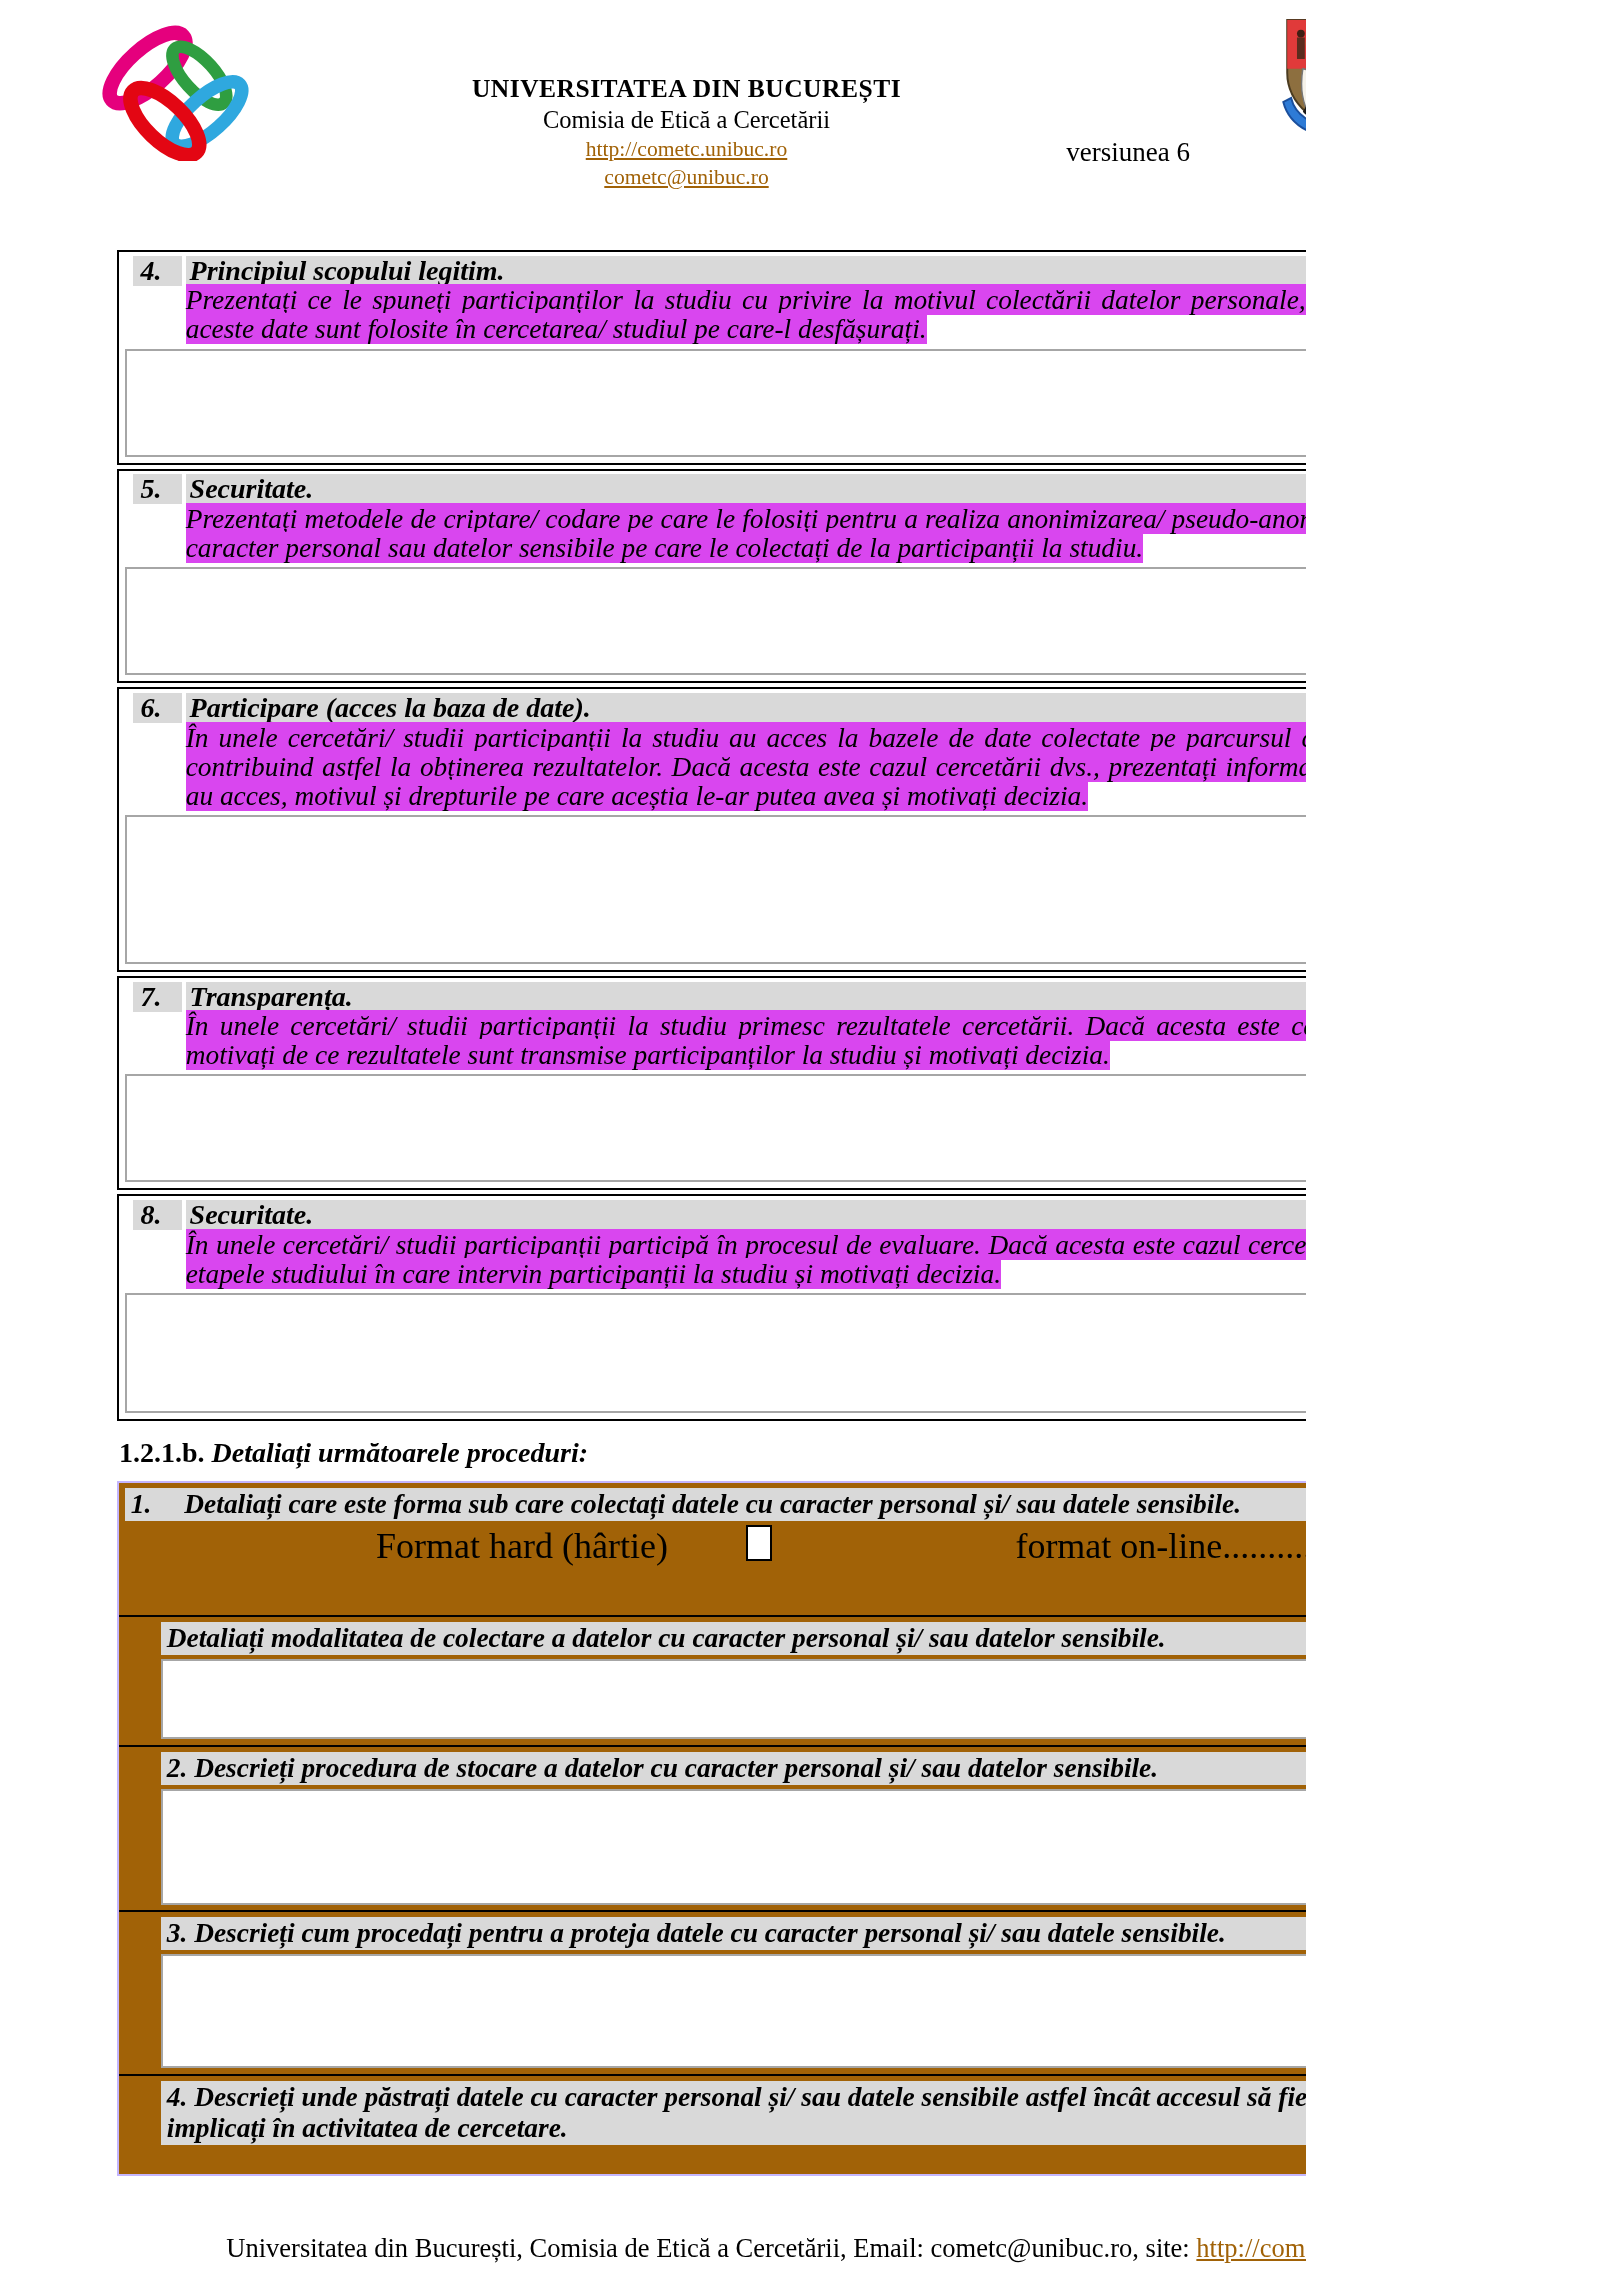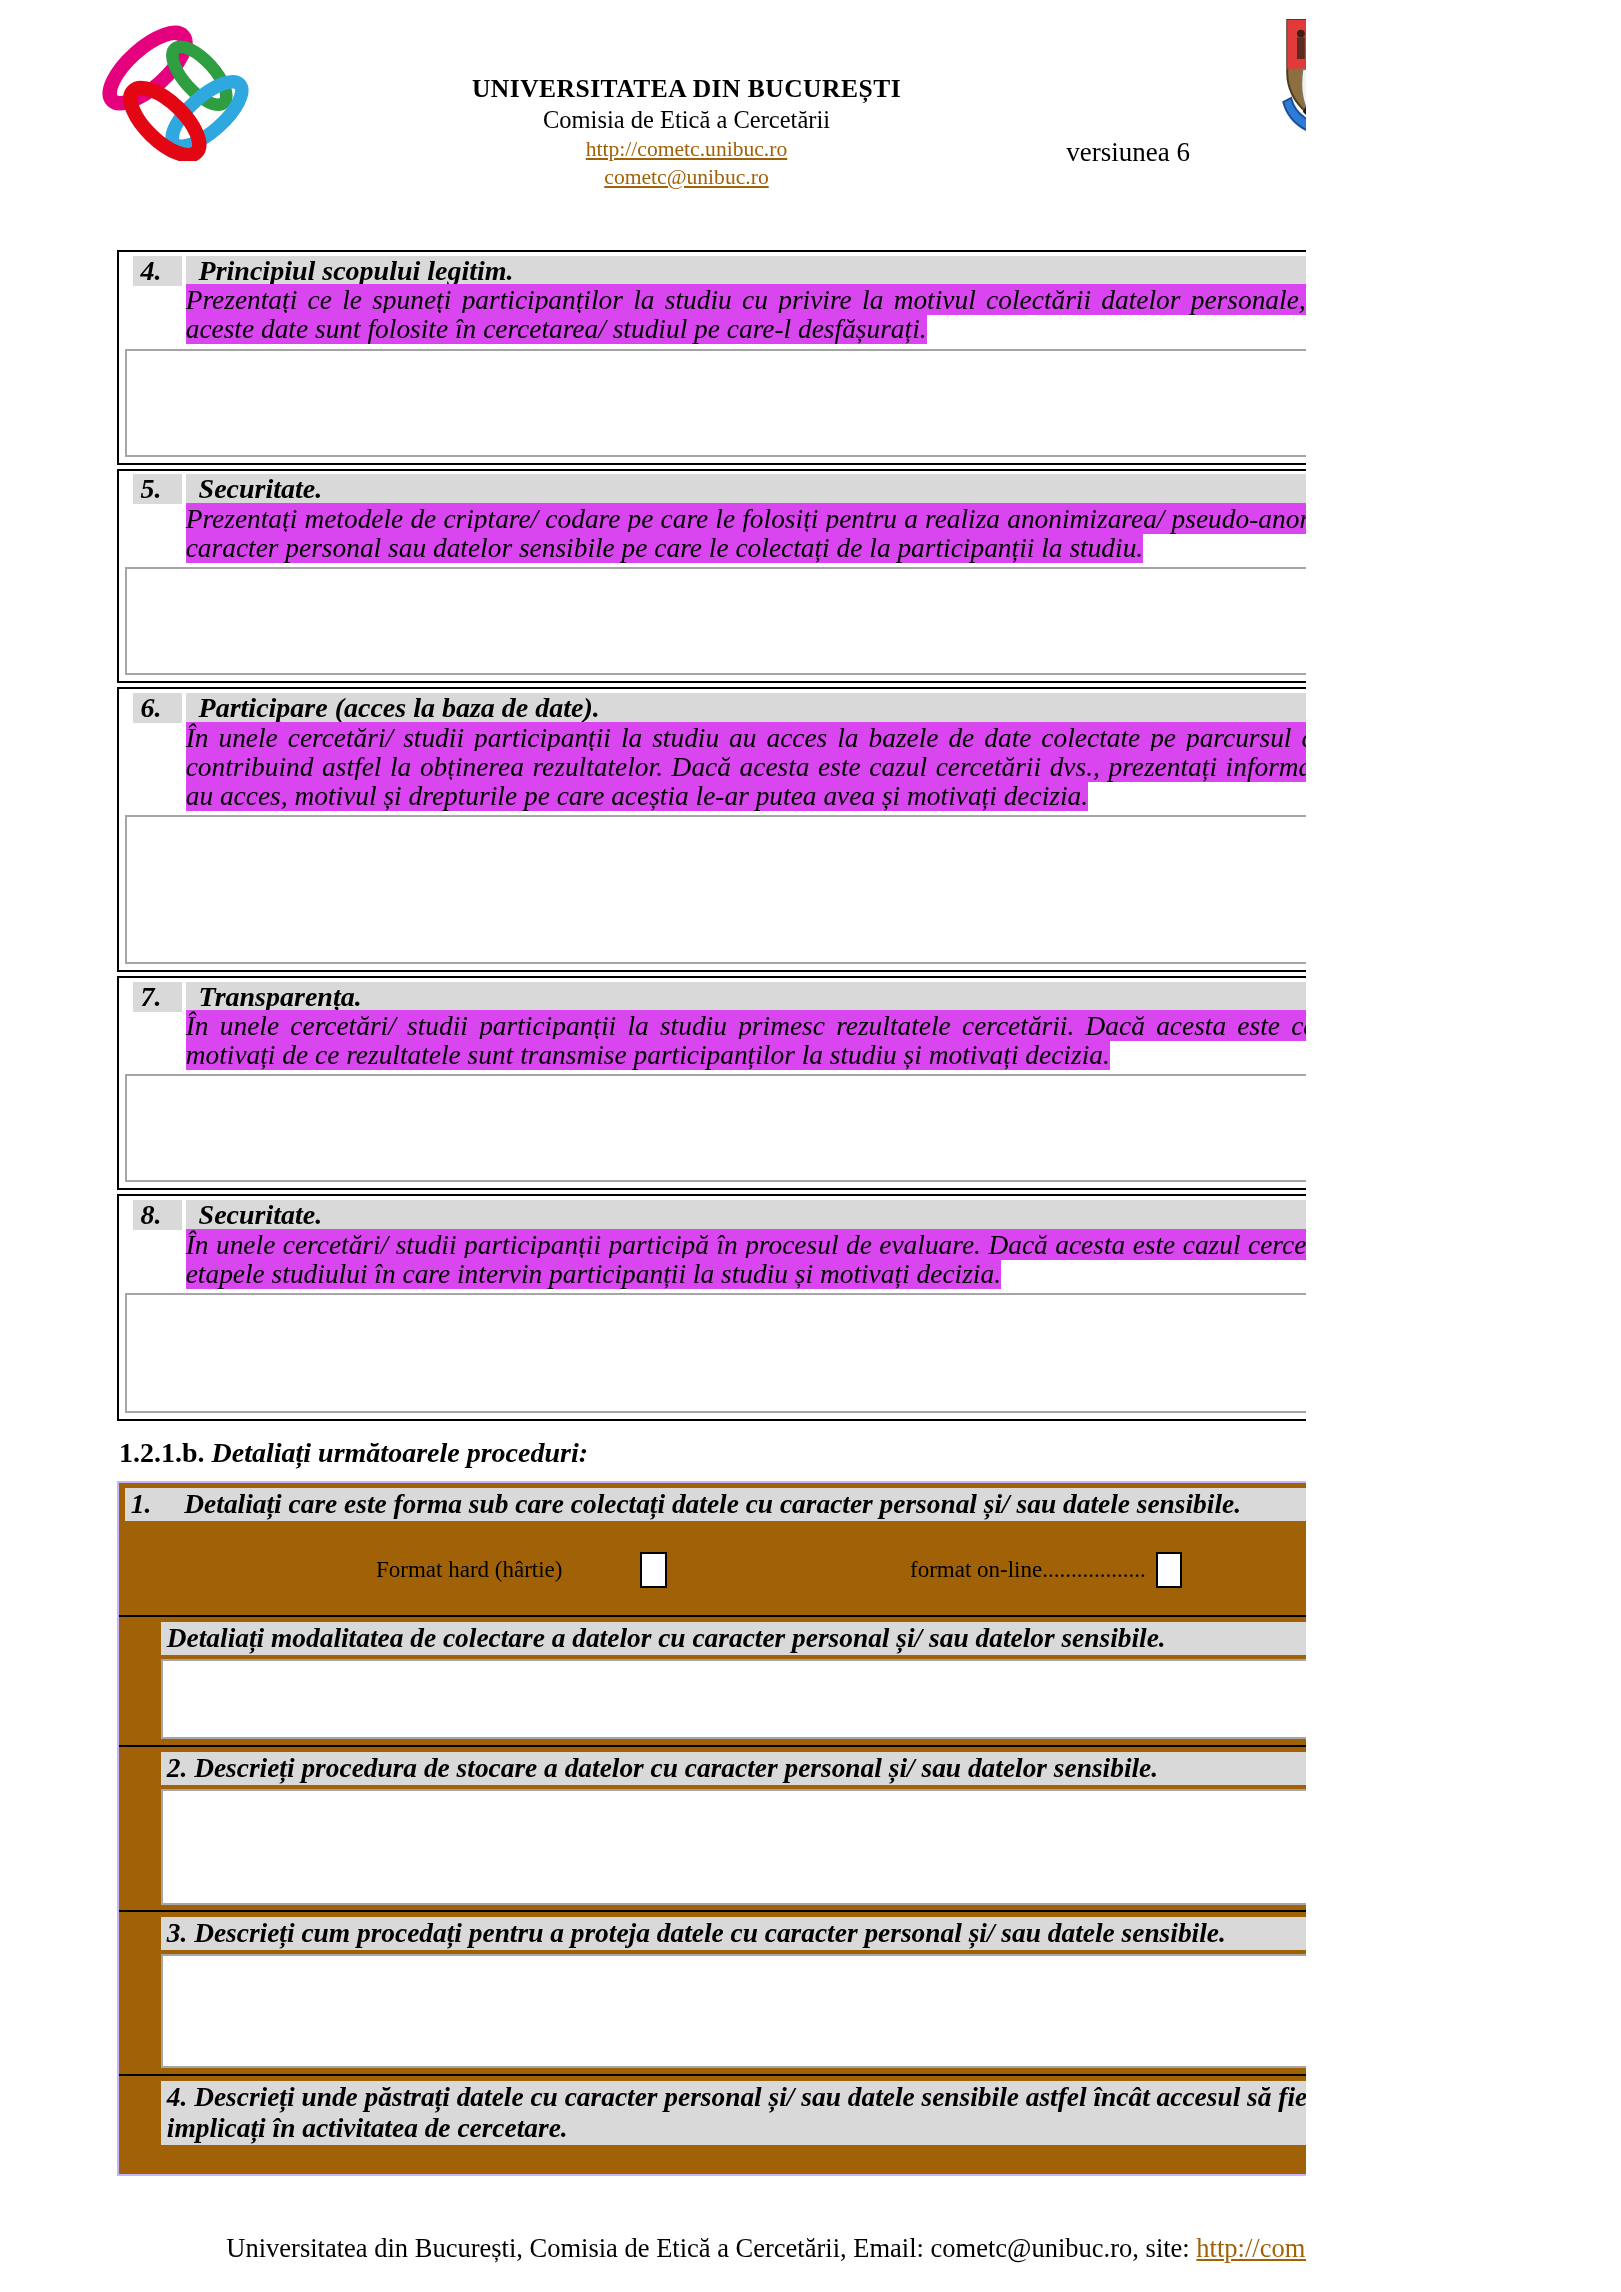--- a/index.html
+++ b/index.html
@@ -34,21 +34,21 @@
   .sec-head { margin:3.9px 7.8px 0 13.7px; }
   .sec-titlerow { display:flex; }
   .sec-num {
     width:49px; background:#d9d9d9; margin-right:3.9px;
     font-weight:bold; font-style:italic; font-size:28px; line-height:30px;
     padding-left:7.8px;
   }
   .sec-title {
     flex:1; background:#d9d9d9;
     font-weight:bold; font-style:italic; font-size:28px; line-height:30px;
-    padding-left:13px;
+    padding-left:4px;
   }
   .sec-desc {
     margin-left:53px;
     font-style:italic; font-size:27.4px; line-height:29px;
     text-align:justify;
   }
   .sec-desc .shade { background:#d946ef; padding:0.5px 0; }
   .answer {
     margin:4.9px 5.9px 5.9px 5.9px;
     border:2px solid #a6a6a6;
@@ -66,22 +66,22 @@
   .proc-table { border:2px solid #c4b5fd; background:#a16207;margin-top:12px; }
   .proc-group { }
   .proc-group + .proc-group { border-top:2.9px solid #000;padding-left:36px; }
   .qbar {
     margin:4.9px 5.9px 3.9px 5.9px; background:#d9d9d9;
     font-weight:bold; font-style:italic; font-size:27.4px; line-height:31px;
     padding:1px 7.8px 1px 5.9px;
   }
   .qbar .qnum { margin-right:33px; }
   .checkline {
-    height:90px; display:flex; align-items:center;
-    font-size:23px;
+    height:90px; display:flex; 
+    font-size:36px;
   }
   .cb {
     display:inline-block; width:26.5px; height:36px;
     border:2.9px solid #000; background:#fff; vertical-align:middle;
   }
   .lbl-hard { margin-left:257px; }
   .cb-hard { margin-left:78px; }
   .lbl-online { margin-left:243px; }
   .cb-online { margin-left:9.8px; }
   .proc-answer { margin:3.9px 5.9px 5.9px 5.9px; border:2px solid #a6a6a6; background:#fff; }

